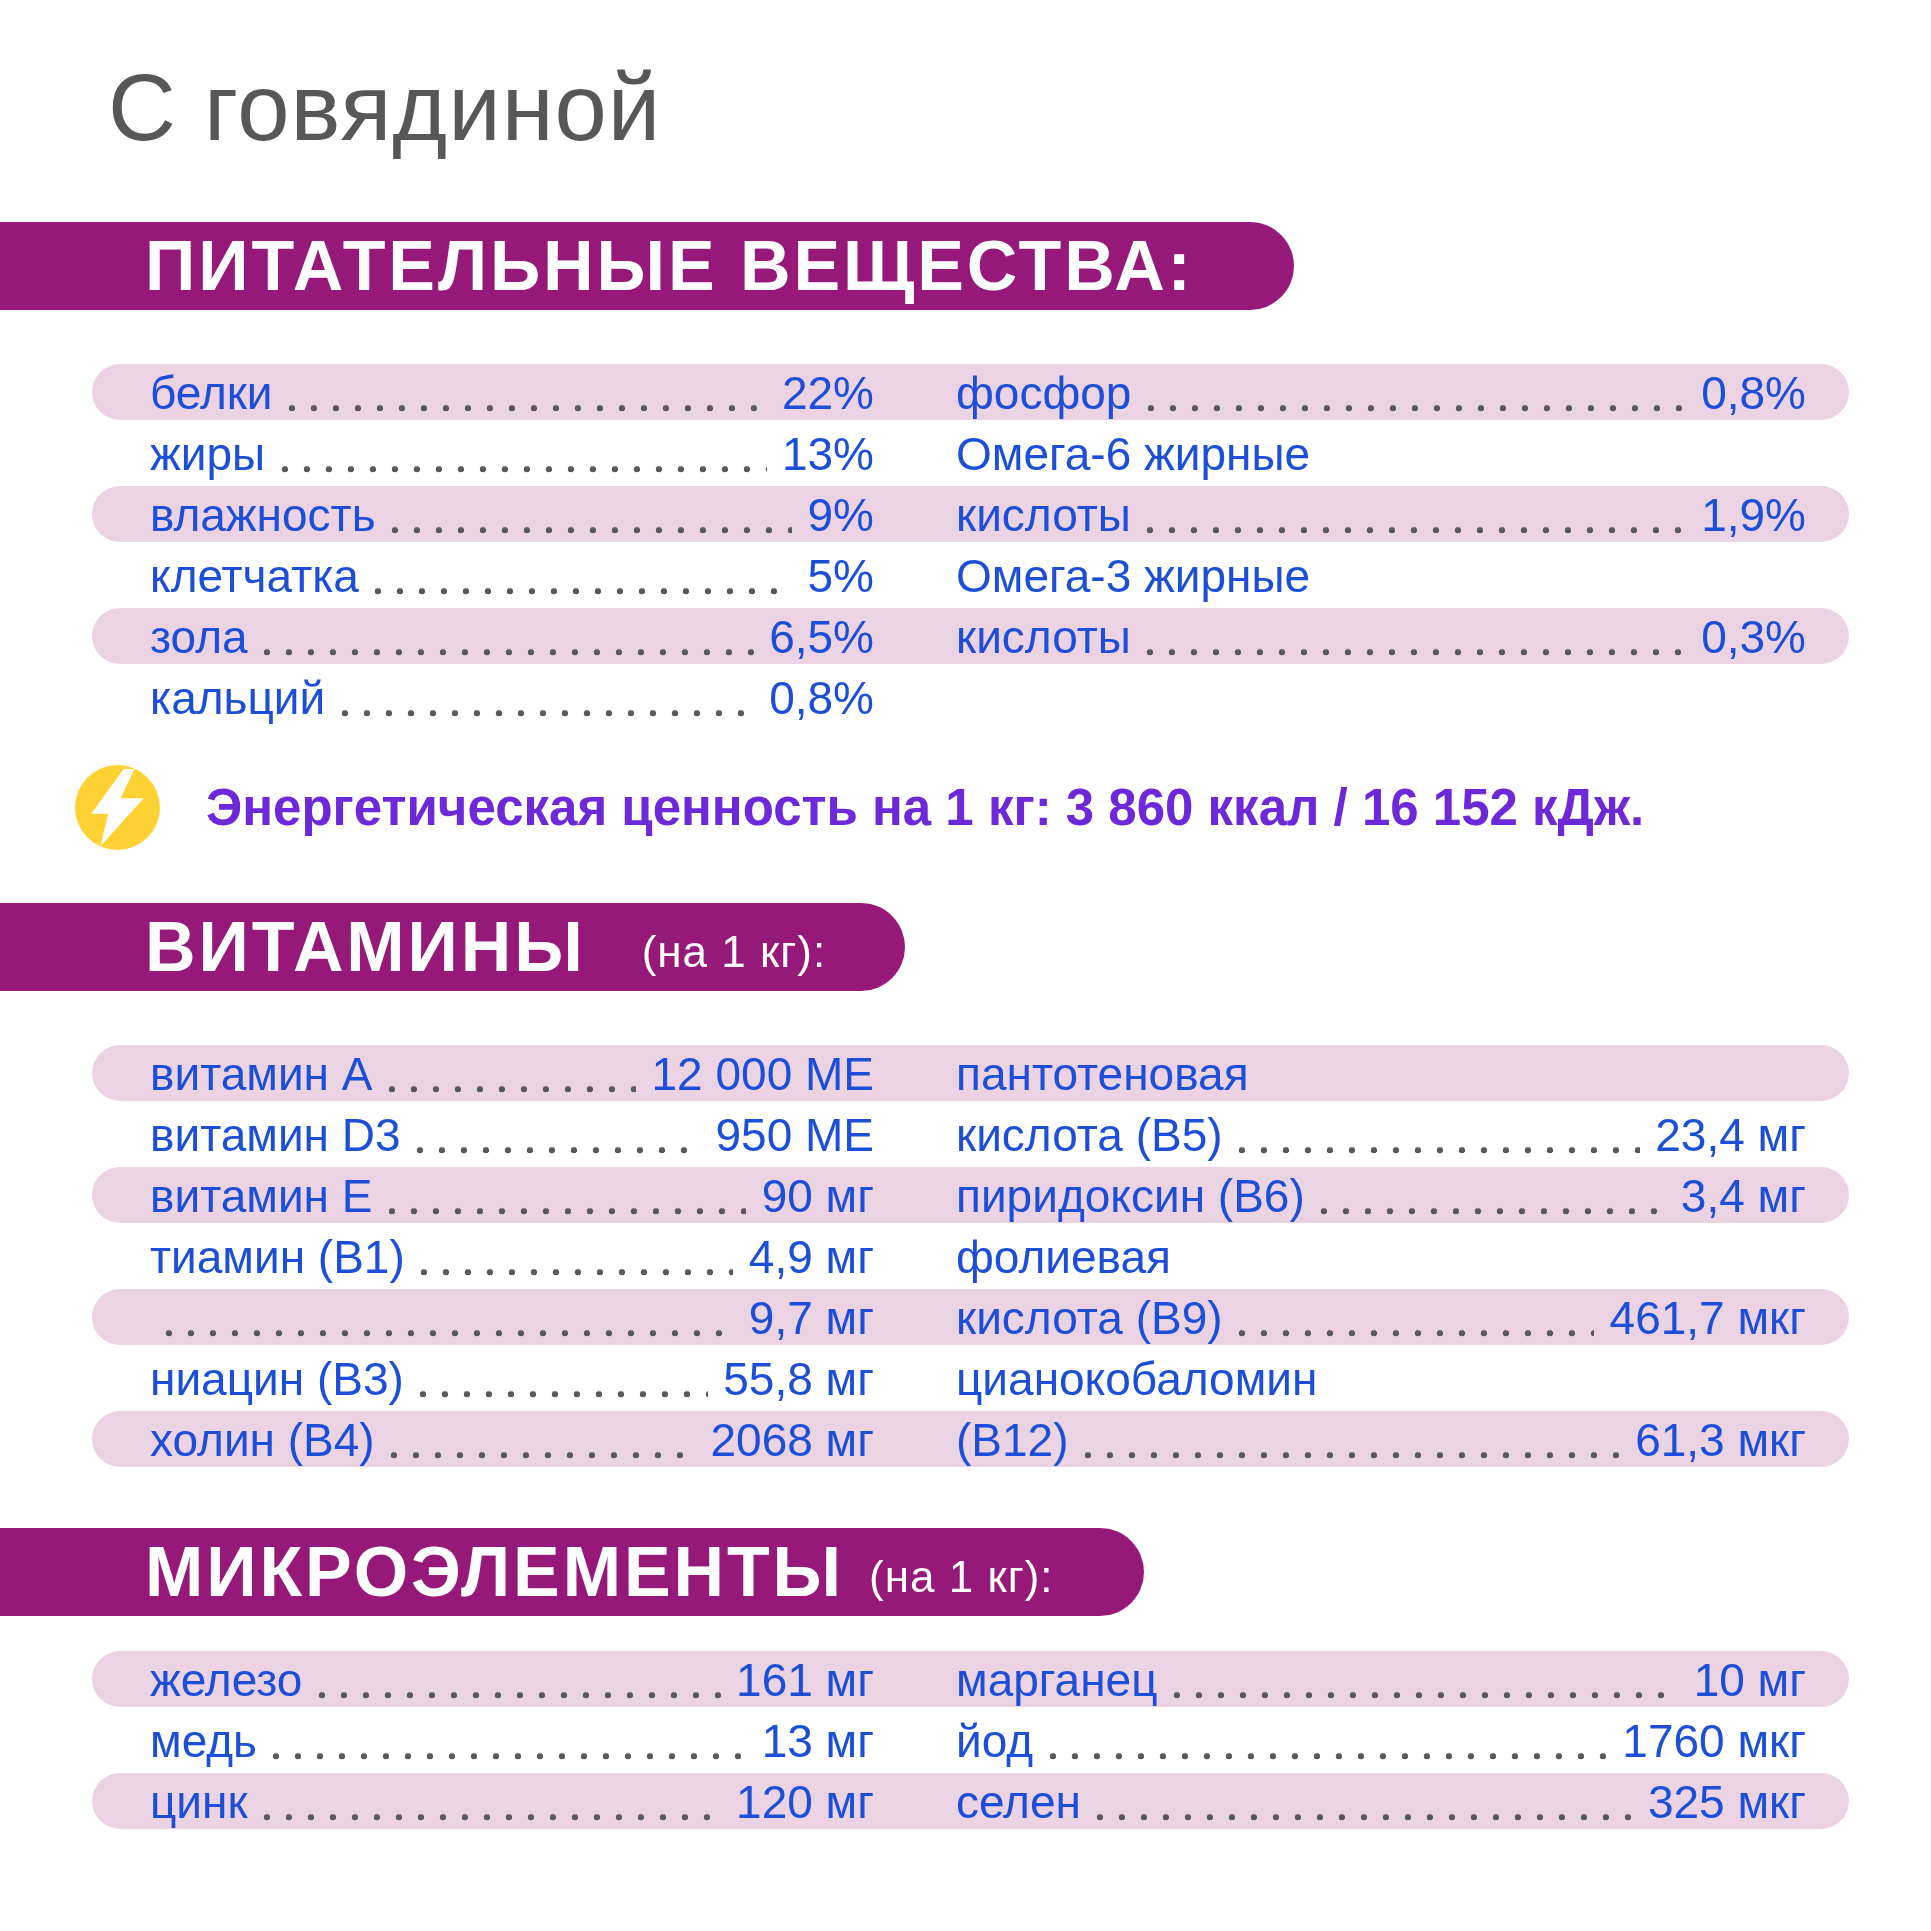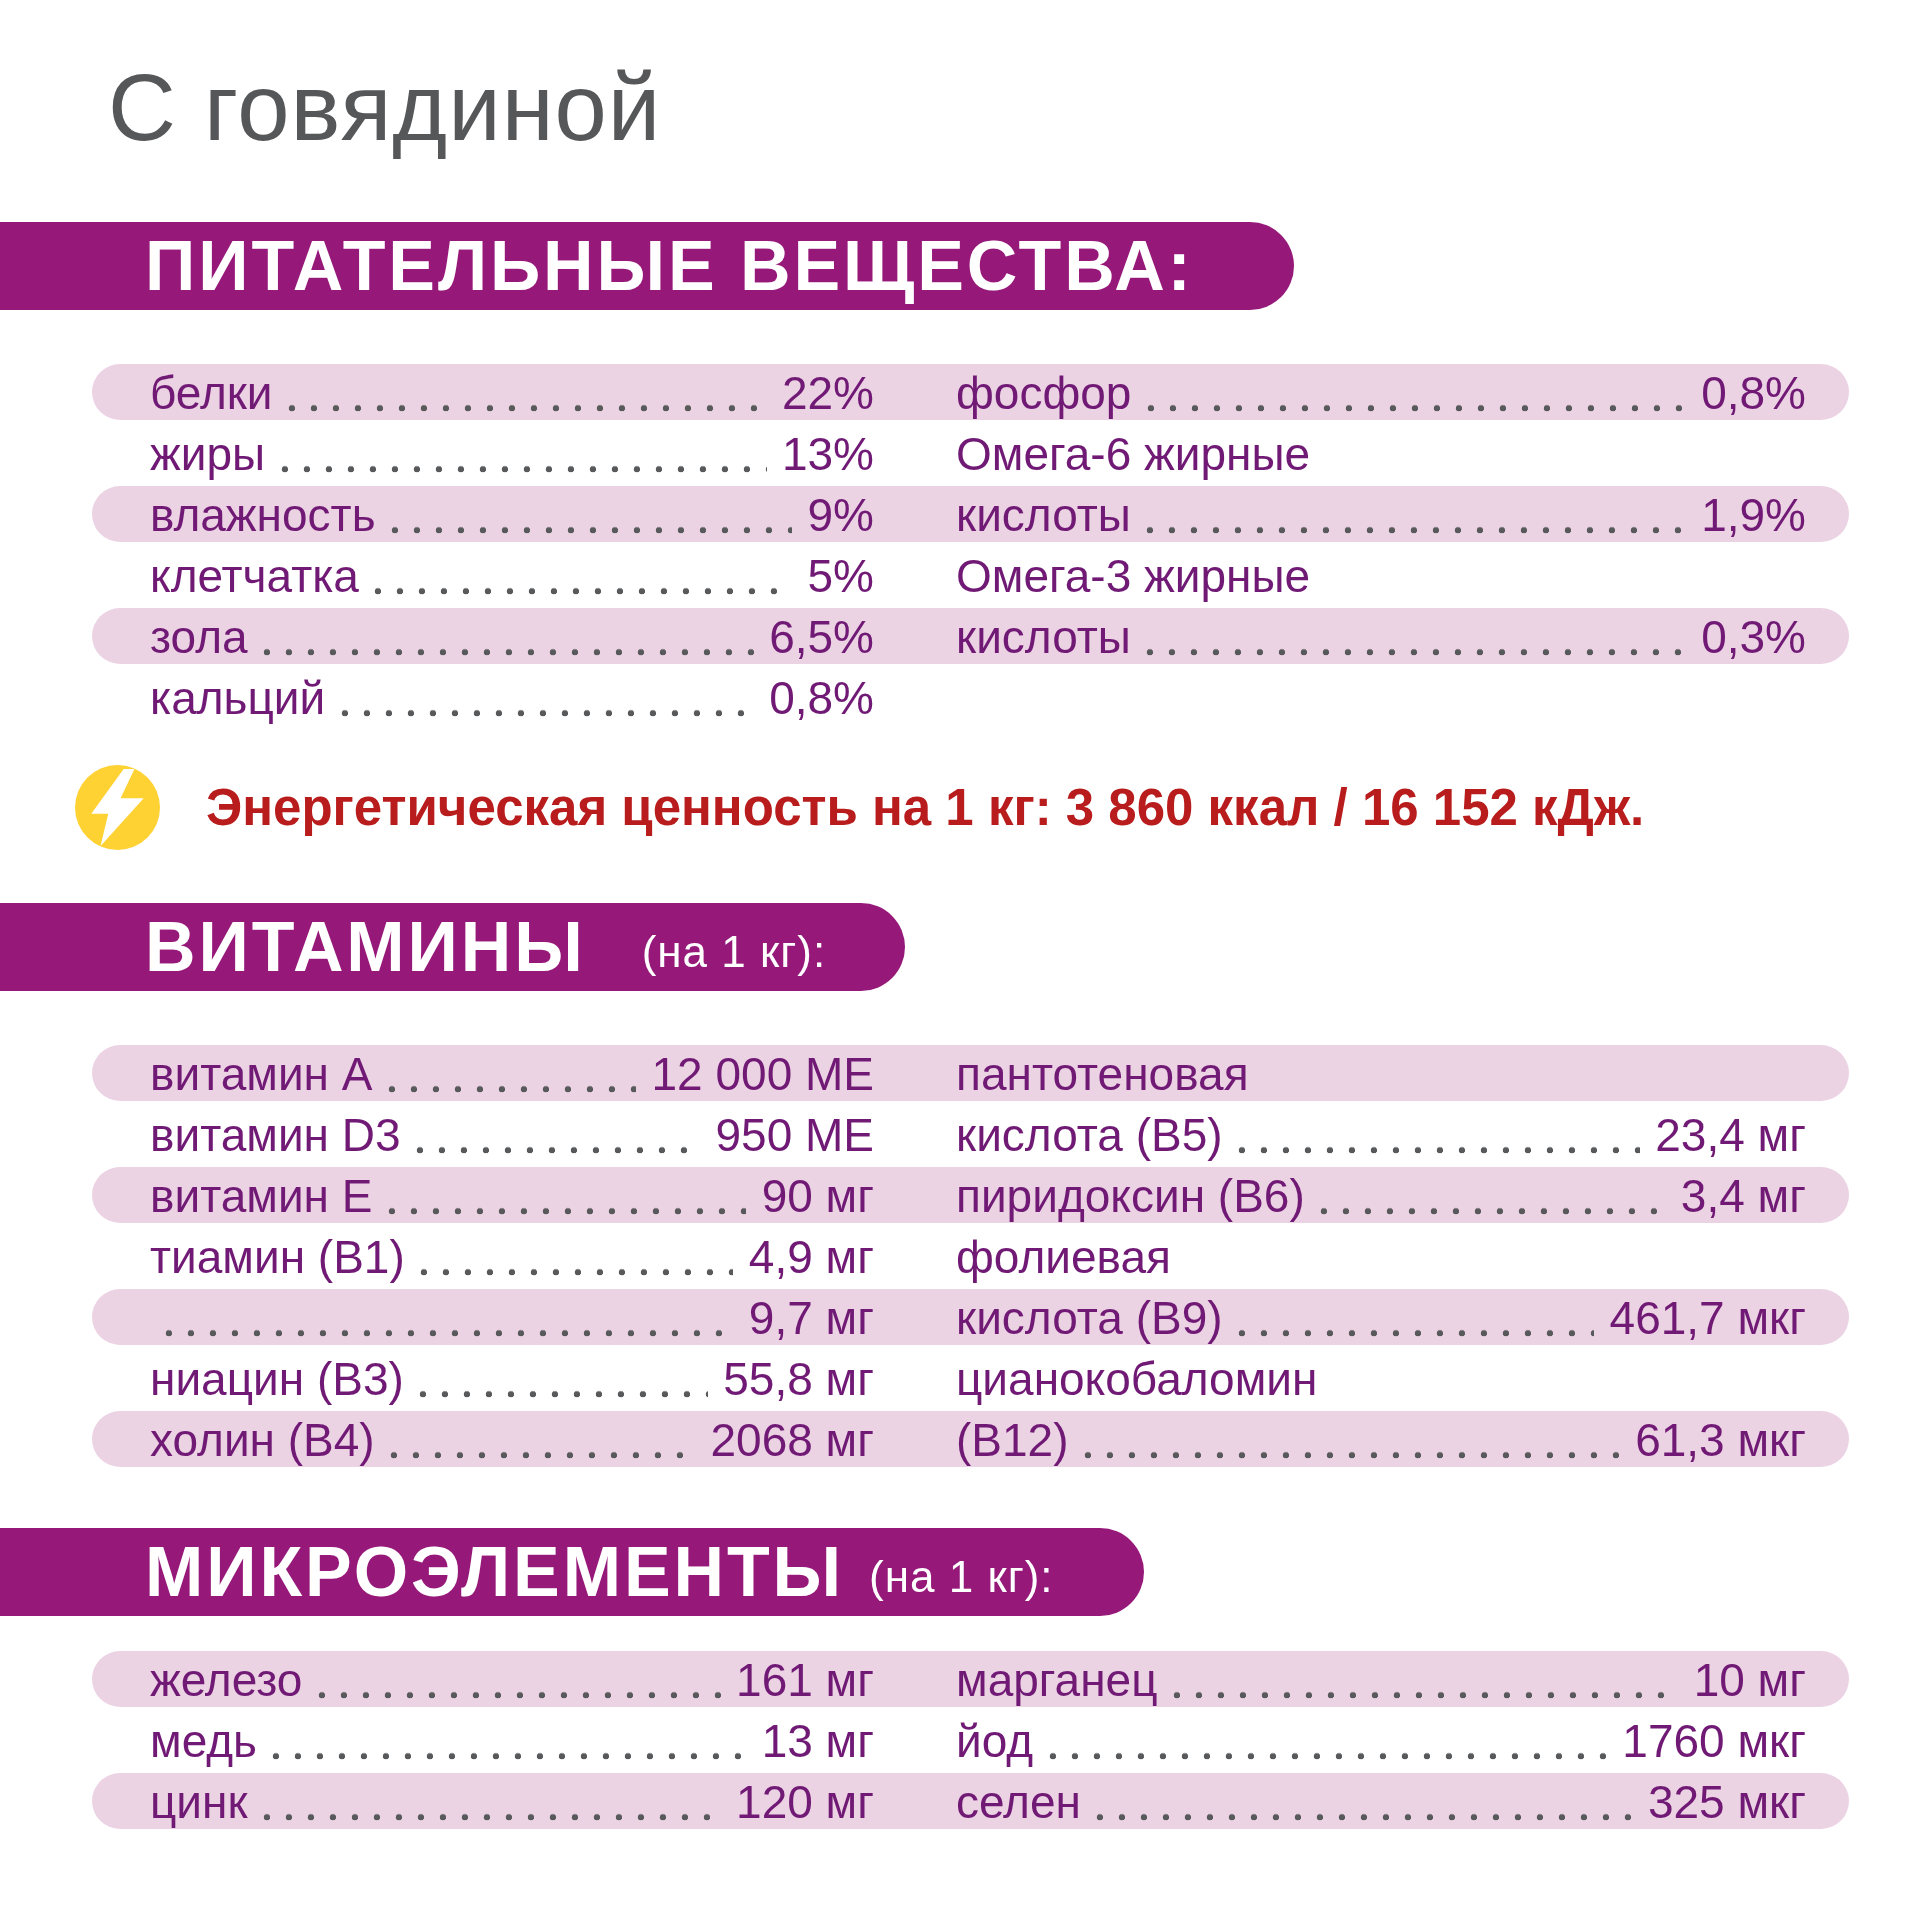--- a/index.html
+++ b/index.html
@@ -67,21 +67,21 @@
 
   .row {
     position: relative;
     height: 61px;
     margin: 0 82px 0 92px;
     box-sizing: border-box;
     padding: 0 43px 0 58px;
     display: flex;
     align-items: center;
     font-size: 46px;
-    color: #701a75;
+    color: #1d4ed8;
   }
   .row.pink::before {
     content: "";
     position: absolute;
     left: 0; right: 0; top: 1.9px; bottom: 2.9px;
     background: #ecd3e4;
     border-radius: 28px;
     z-index: 0;
   }
   .cell {
@@ -120,21 +120,21 @@
     background: #ffd234;
     display: flex;
     align-items: center;
     justify-content: center;
     flex: 0 0 auto;
   }
   .energy-text {
     margin-left: 46px;
     font-size: 51px;
     font-weight: 700;
-    color: #b91c1c;
+    color: #6d28d9;
     white-space: nowrap;
   }
 </style>
 </head>
 <body>
 
 <div id="canvas">
 
   <div class="page-title">С говядиной</div>
 

